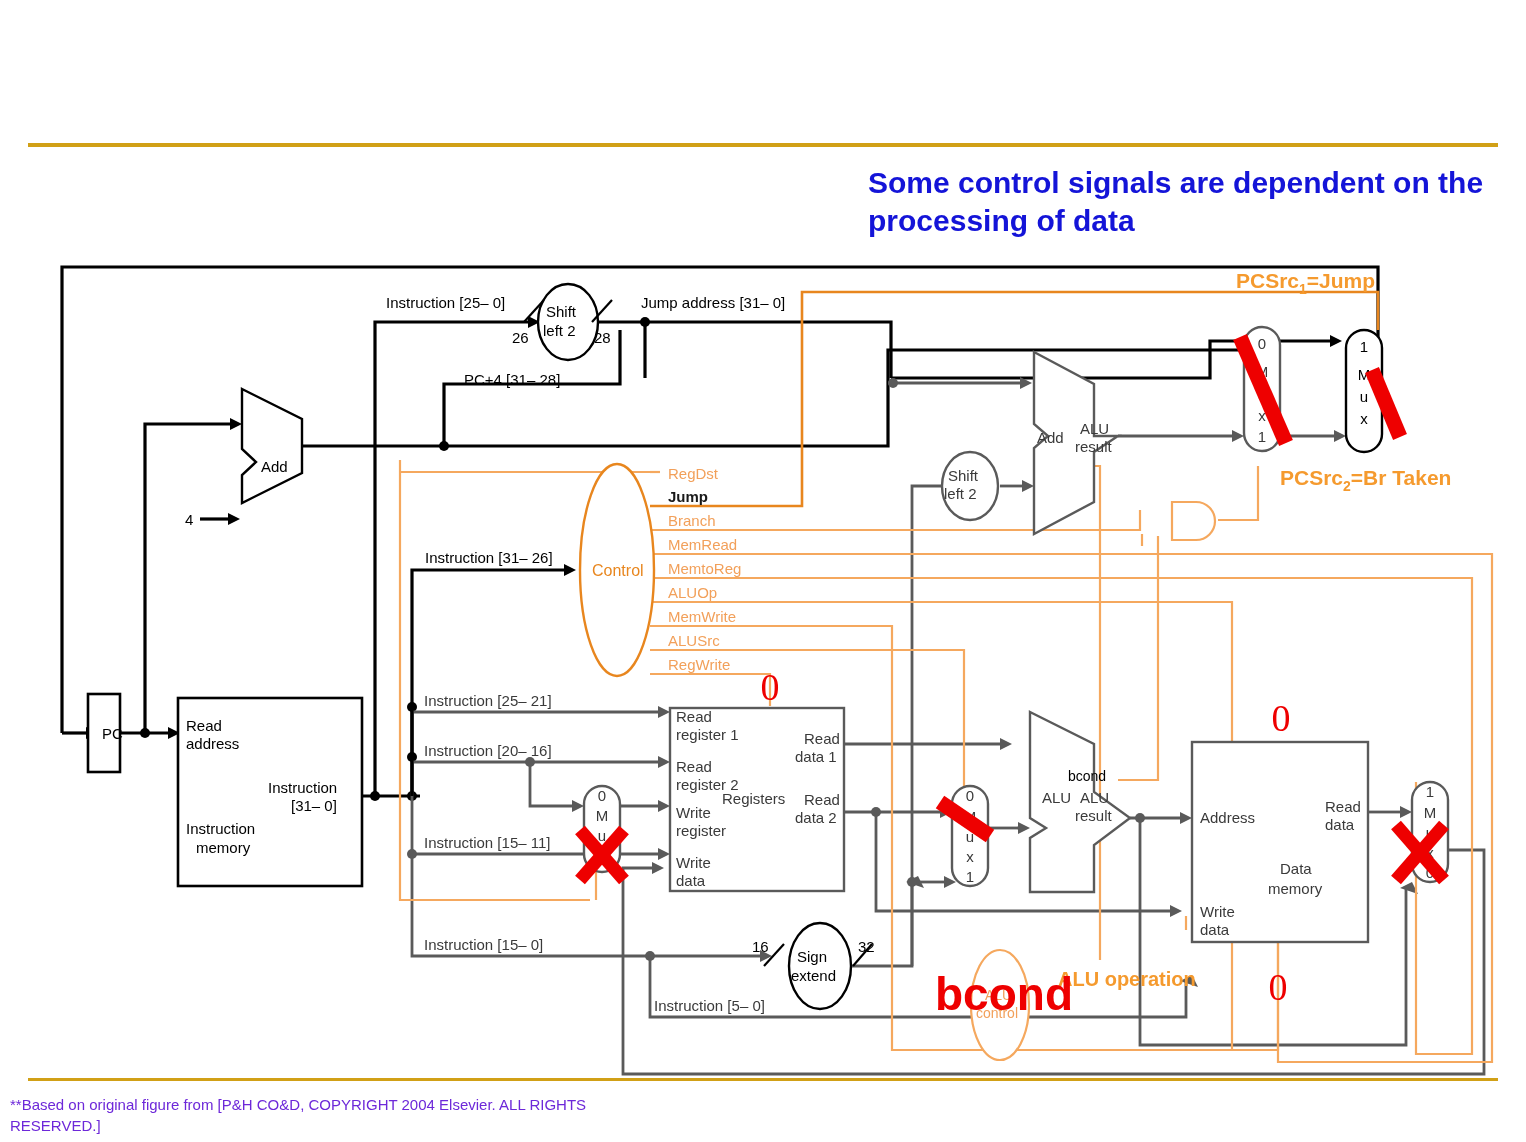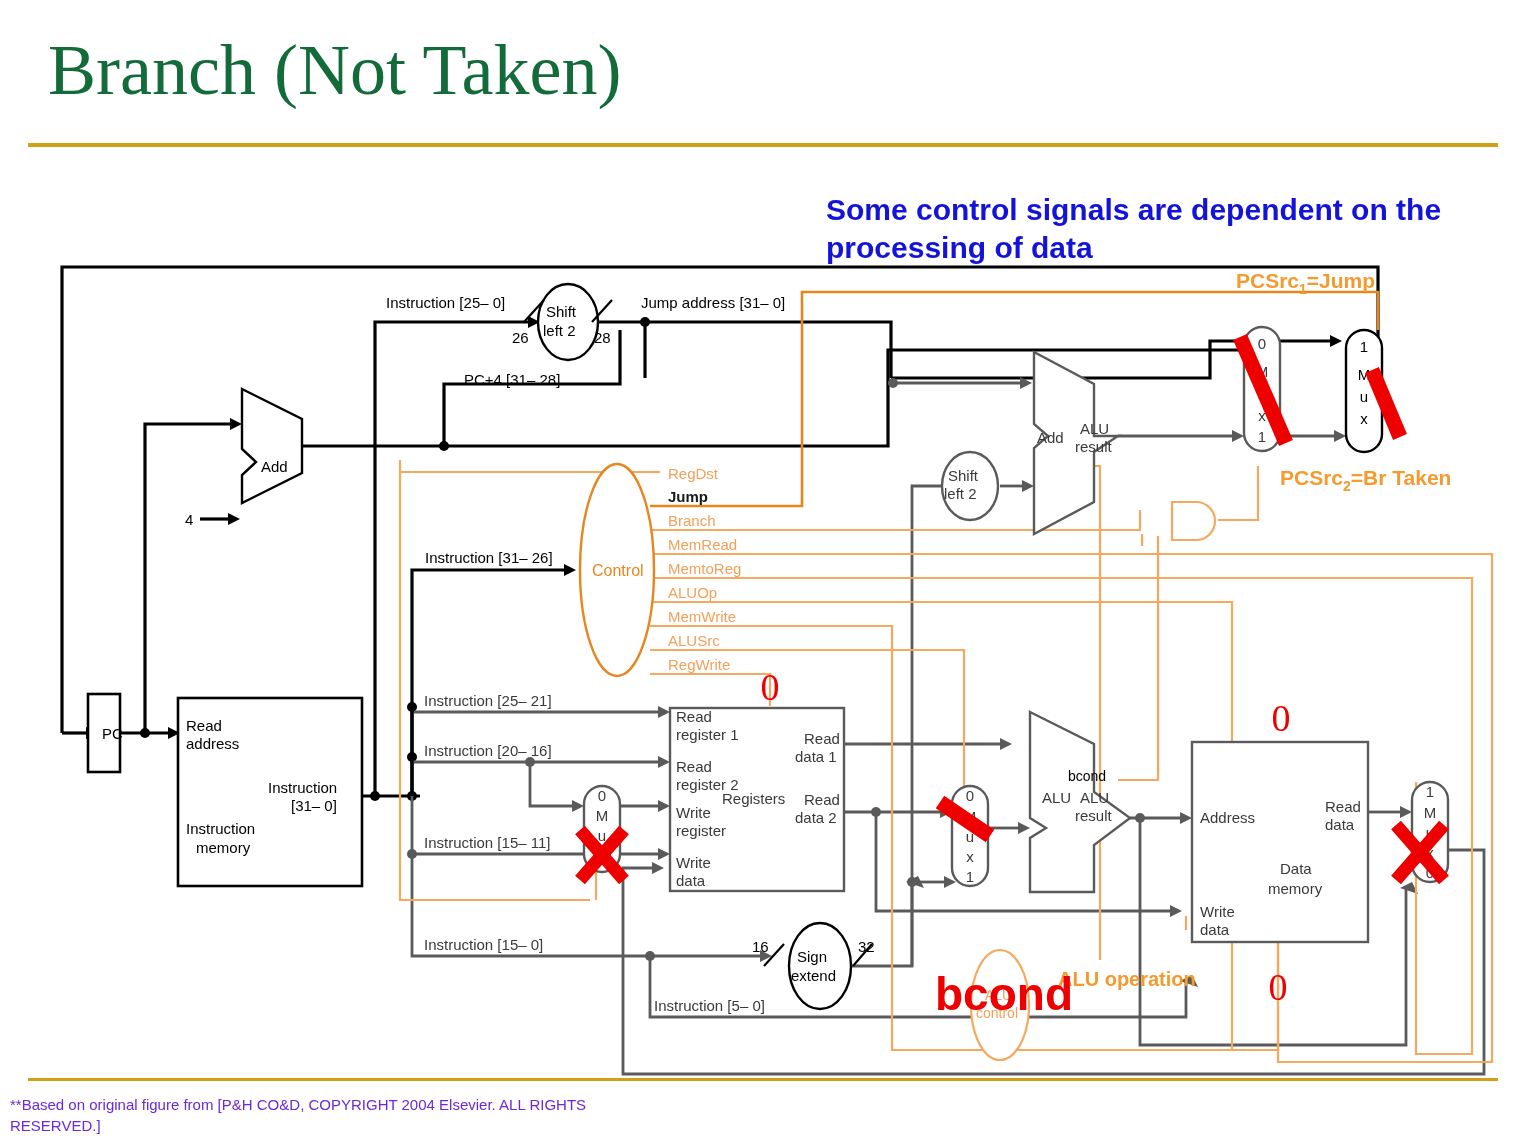--- a/index.html
+++ b/index.html
@@ -16,24 +16,23 @@
     position:absolute;left:28px;top:143px;width:1470px;height:4px;background:#D1A016;
   }
   .footer-rule{
     position:absolute;left:28px;top:1078px;width:1470px;height:3px;background:#D1A016;
   }
   .footer-text{
     position:absolute;left:10px;top:1094px;width:600px;
     font-size:15px;line-height:21px;color:#6d28d9;font-family:"Liberation Sans",sans-serif;
   }
   .blue-note{
-    position:absolute;left:826px;top:164px;width:626px;
+    position:absolute;left:868px;top:164px;width:626px;
     font-size:30px;line-height:38px;color:#1414D8;font-weight:bold;
     text-align:left;
-    margin-top:27px;
   }
 
   svg#dg{position:absolute;left:0;top:0;width:1526px;height:1142px;}
 
   .lbl{font-family:"Liberation Sans",sans-serif;fill:#3A3A3A;font-size:15px;}
   .lbl-blk{font-family:"Liberation Sans",sans-serif;fill:#000;font-size:15px;}
   .lbl-or{font-family:"Liberation Sans",sans-serif;fill:#F2A05A;font-size:15px;}
   .lbl-or-d{font-family:"Liberation Sans",sans-serif;fill:#E8861E;font-size:15px;}
   .mux-ch{font-family:"Liberation Sans",sans-serif;fill:#3A3A3A;font-size:15px;text-anchor:middle;}
   .mux-ch-blk{font-family:"Liberation Sans",sans-serif;fill:#000;font-size:15px;text-anchor:middle;}
@@ -55,21 +54,20 @@
   .dot-blk{fill:#000;}
   .dot-gry{fill:#5A5A5A;}
   .slash{stroke:#EE0000;stroke-width:15;stroke-linecap:butt;}
   .xmark{stroke:#EE0000;stroke-width:13;stroke-linecap:butt;}
 </style>
 </head>
 <body>
 
 <div id="slide">
 
-  <div class="title">Branch (Not Taken)</div>
   <div class="title-rule"></div>
   <div class="blue-note">Some control signals are dependent on the processing of data</div>
   <div class="footer-rule"></div>
   <div class="footer-text">**Based on original figure from [P&amp;H CO&amp;D, COPYRIGHT 2004 Elsevier. ALL RIGHTS RESERVED.]</div>
 
   <svg id="dg" viewBox="0 0 1526 1142">
 
     <path class="w-blk" d="M 1378 342 L 1378 267 L 62 267 L 62 733"></path>
     <path class="w-blk" d="M 62 733 L 86 733"></path>
     <polygon class="dot-blk" points="86,727 98,733 86,739"></polygon>

